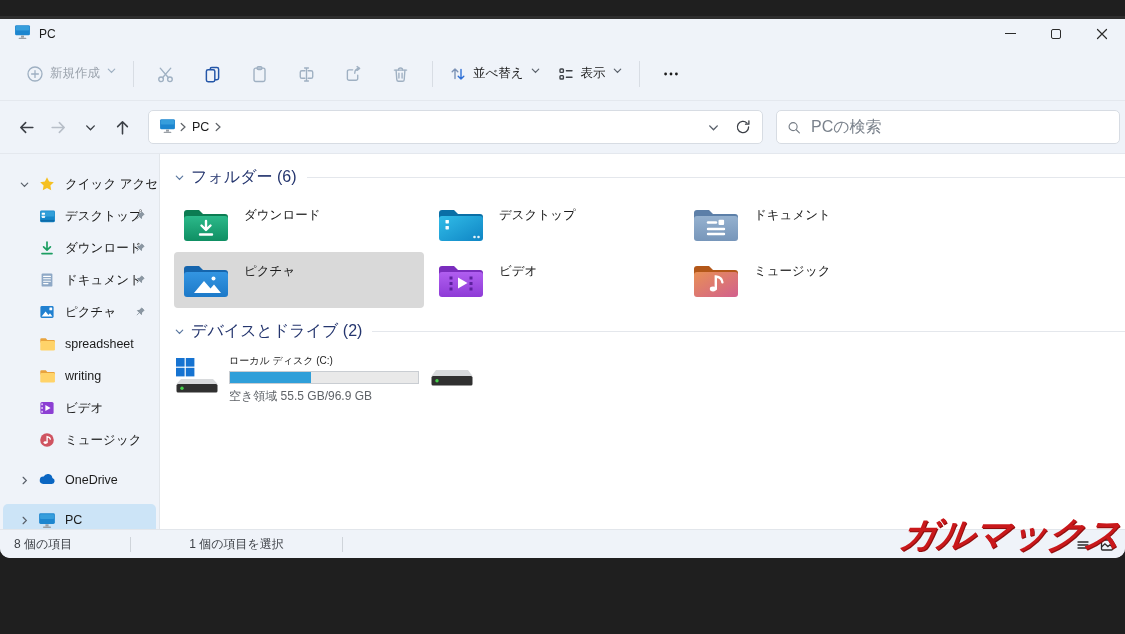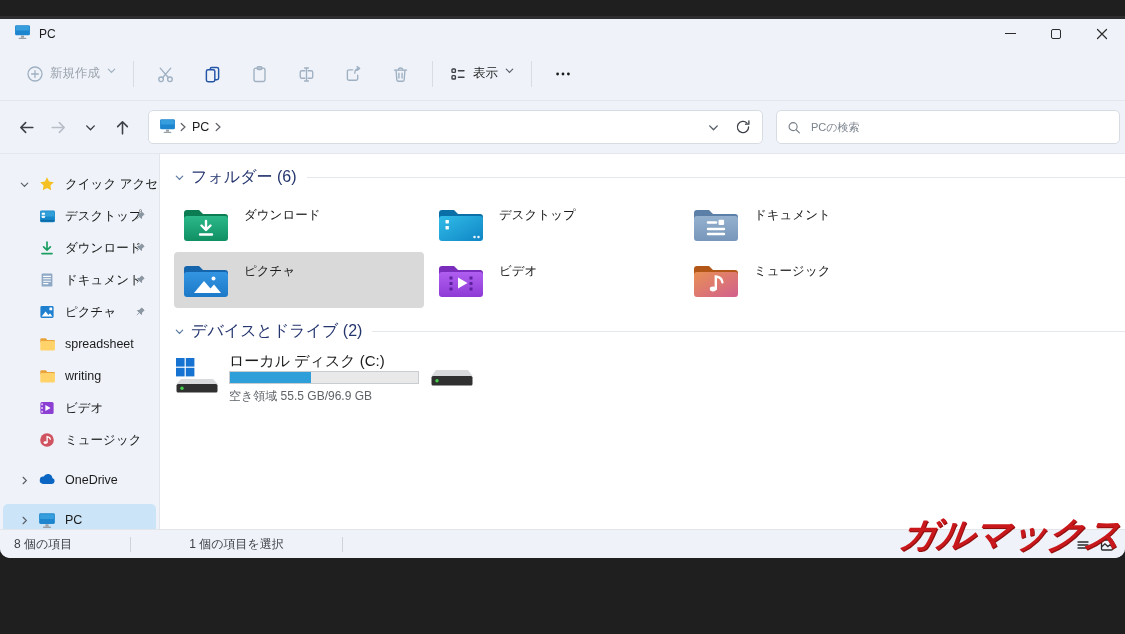--- a/index.html
+++ b/index.html
@@ -25,21 +25,21 @@
   
   .navbar{position:absolute;top:85px;left:0;right:0;height:53px;display:flex;align-items:center;
     padding-left:10px;border-bottom:1px solid #e4e8ee;}
   .navbtn{width:32px;height:32px;display:flex;align-items:center;justify-content:center;border-radius:5px;}
   .addressbar{display:flex;align-items:center;height:34px;width:615px;margin-left:10px;background:#fff;
     border:1px solid #d7dce3;border-radius:5px;padding:0 6px 0 10px;}
   .crumb{font-size:12.5px;margin:0 2px;}
   .addr-right{margin-left:auto;display:flex;align-items:center;gap:4px;}
   .searchbox{display:flex;align-items:center;height:34px;width:344px;margin-left:13px;background:#fff;
     border:1px solid #d7dce3;border-radius:5px;padding:0 10px;}
-  .searchbox input{border:none;outline:none;font-size:11px;width:100%;margin-left:8px;background:transparent;
+  .searchbox input{border:none;outline:none;font-size:16px;width:100%;margin-left:8px;background:transparent;
     color:#1b1b1b;font-family:inherit;}
   .searchbox input::placeholder{color:#7a828c;}
   
   .bodyarea{position:absolute;top:138px;left:0;right:0;bottom:29px;display:flex;}
   .sidebar{width:160px;padding-top:14px;border-right:1px solid #e2e6eb;overflow:hidden;flex:none;}
   .srow{display:flex;align-items:center;height:32px;padding-left:10px;margin:0 3px;border-radius:5px;
     font-size:12.5px;position:relative;}
   .srow .chev{width:22px;display:flex;justify-content:center;flex:none;}
   .srow .sicon{width:24px;display:flex;justify-content:center;flex:none;}
   .srow.child{padding-left:32px;}
@@ -53,21 +53,21 @@
   .ghead .gline{flex:1;height:1px;background:#e4e7ec;margin-left:10px;}
   .tilegrid{display:grid;grid-template-columns:255px 255px 255px;grid-auto-rows:56px;margin-bottom:12px;}
   .tile{display:flex;align-items:center;width:250px;border-radius:4px;padding:0 8px 0 8px;}
   .tile.selected{background:var(--tile_selected_bg,#d9d9d9);}
   .tile .ticon{flex:none;}
   .tile .tlabel{font-size:12.5px;margin-left:14px;align-self:flex-start;padding-top:11px;white-space:nowrap;}
   .drivegrid{display:grid;grid-template-columns:255px 255px;grid-auto-rows:66px;}
   .drive{display:flex;width:250px;padding:2px 0;}
   .drive .dicon{flex:none;margin-top:4px;}
   .drive .dinfo{margin-left:9px;}
-  .drive .dname{font-size:15px;line-height:17px;white-space:nowrap;}
+  .drive .dname{font-size:10px;line-height:17px;white-space:nowrap;}
   .dbar{width:190px;height:13px;background:var(--drive_bar_track,#e9e9e9);border:1px solid #c9cdd2;margin-top:2px;}
   .dfill{height:100%;background:var(--drive_bar_fill,#2f9fd9);}
   .dfree{font-size:12px;color:var(--text_secondary,#5f6368);margin-top:4px;white-space:nowrap;}
   
   .statusbar{position:absolute;left:0;right:0;bottom:0;height:29px;border-top:1px solid #e2e6eb;
     display:flex;align-items:center;padding-left:14px;font-size:12px;color:#3d4147;background:var(--chrome_bg,#eff3f9);gap:48px;}
   .ssep{width:1px;height:15px;background:#cfd4da;margin:0 10px;}
   .sb-views{position:absolute;right:10px;bottom:5px;display:flex;gap:8px;z-index:1;}
   .watermark{position:absolute;right:4px;bottom:-2px;z-index:5;font-size:37px;font-weight:bold;font-style:italic;
     color:var(--watermark_red,#c9181b);transform:skewX(-8deg);letter-spacing:-1px;white-space:nowrap;
@@ -149,20 +149,34 @@
     </div>
     <div class="tbtn icon-only">
       <svg width="19" height="19" viewBox="0 0 18 18" fill="none" stroke="#9fb0c2" stroke-width="1.3" stroke-linecap="round">
           <path d="M3.2 4.8 h11.6"></path>
           <path d="M7 4.8 a2 2 0 0 1 4 0"></path>
           <path d="M4.8 4.8 l.7 9.1 a1.6 1.6 0 0 0 1.6 1.5 h3.8 a1.6 1.6 0 0 0 1.6-1.5 l.7-9.1"></path>
           <path d="M7.5 7.8 v4.6 M10.5 7.8 v4.6"></path>
         </svg>
     </div>
     <div class="tsep"></div>
+    <div class="tbtn">
+      <svg width="18" height="18" viewBox="0 0 18 18" fill="none" stroke-linecap="round" stroke-linejoin="round">
+          <g stroke="#7d93b5" stroke-width="1.4">
+            <path d="M6 13.5 V4 M3.2 6.8 L6 4 L8.8 6.8"></path>
+          </g>
+          <g stroke="#2e6fd6" stroke-width="1.4">
+            <path d="M12 4.5 V14 M9.2 11.2 L12 14 L14.8 11.2"></path>
+          </g>
+        </svg>
+      <span class="tlabel">並べ替え</span>
+      <svg width="11" height="11" viewBox="0 0 12 12" fill="none" stroke="#5a616b" stroke-width="1.3" stroke-linecap="round">
+          <path d="M2.5 4.5 L6 8 L9.5 4.5"></path>
+        </svg>
+    </div>
     <div class="tbtn">
       <svg width="18" height="18" viewBox="0 0 18 18" fill="none" stroke="#3d4147" stroke-width="1.4" stroke-linecap="round">
           <rect x="3" y="4" width="3.4" height="3.4" rx="0.8"></rect>
           <rect x="3" y="10.6" width="3.4" height="3.4" rx="0.8"></rect>
           <path d="M9.4 5.7 H15 M9.4 12.3 H15"></path>
         </svg>
       <span class="tlabel">表示</span>
       <svg width="11" height="11" viewBox="0 0 12 12" fill="none" stroke="#5a616b" stroke-width="1.3" stroke-linecap="round">
           <path d="M2.5 4.5 L6 8 L9.5 4.5"></path>
         </svg>

